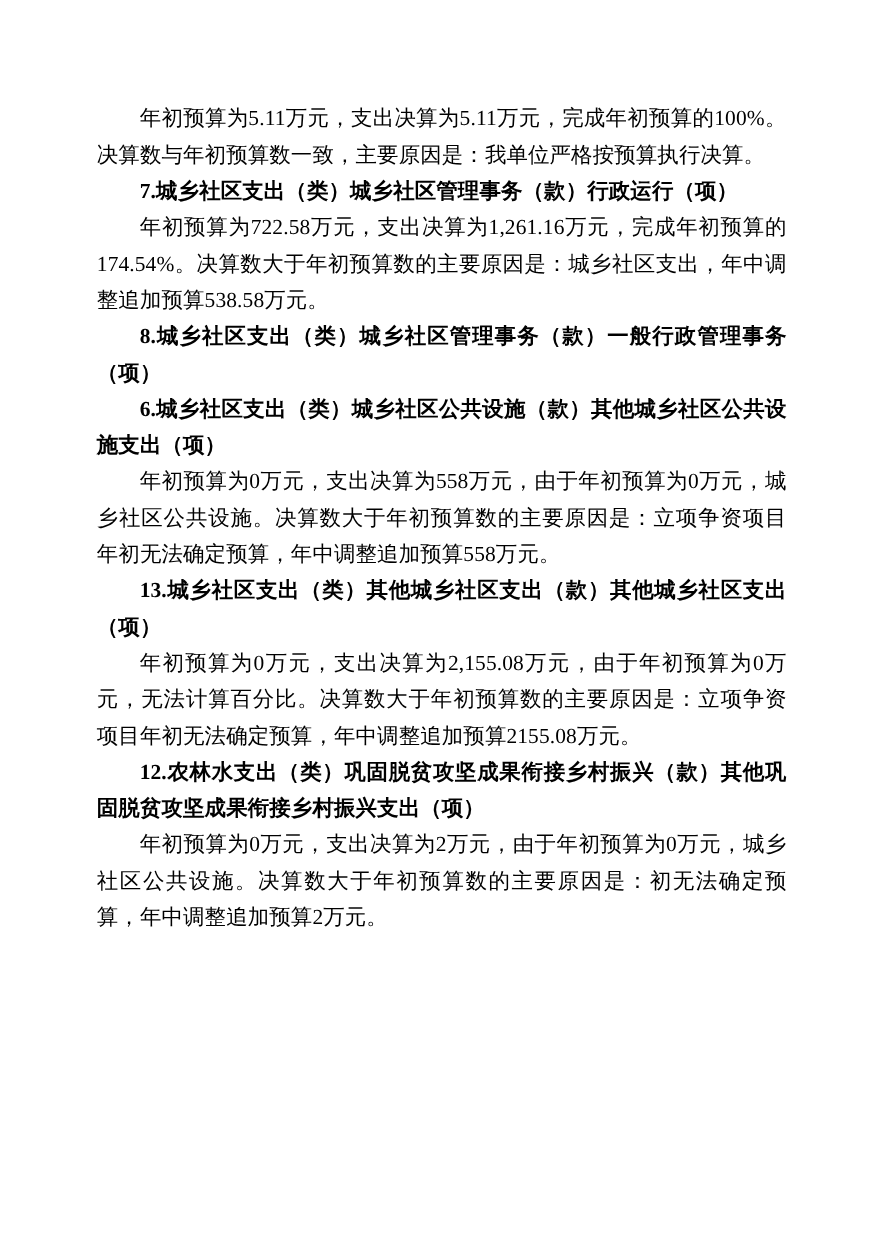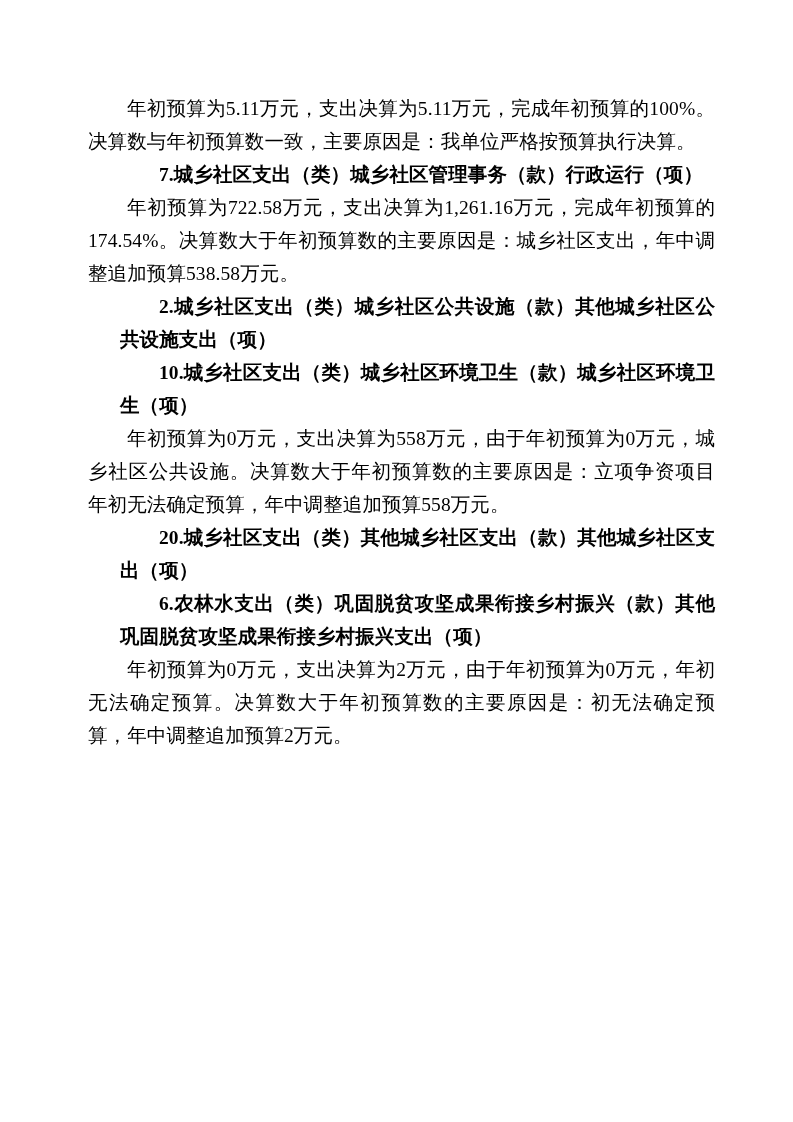--- a/index.html
+++ b/index.html
@@ -38,45 +38,45 @@
     font-size: 19.5px;
     line-height: 33px;
     letter-spacing: 0.1px;
   }
   .heading {
     text-indent: 2em;
     font-weight: bold;
     font-size: 19.5px;
     line-height: 33px;
     letter-spacing: 0.1px;
-    margin-left: 32px;
   }
 </style>
 </head>
 <body>
 
 <div class="page">
   <div class="doc-body">
 
     <p class="para">年初预算为5.11万元，支出决算为5.11万元，完成年初预算的100%。决算数与年初预算数一致，主要原因是：我单位严格按预算执行决算。</p>
 
     <p class="heading">7.城乡社区支出（类）城乡社区管理事务（款）行政运行（项）</p>
 
     <p class="para">年初预算为722.58万元，支出决算为1,261.16万元，完成年初预算的174.54%。决算数大于年初预算数的主要原因是：城乡社区支出，年中调整追加预算538.58万元。</p>
 
+    <p class="heading">8.城乡社区支出（类）城乡社区管理事务（款）一般行政管理事务（项）</p>
 
 
-    <p class="heading">2.城乡社区支出（类）城乡社区公共设施（款）其他城乡社区公共设施支出（项）</p>
+    <p class="heading">6.城乡社区支出（类）城乡社区公共设施（款）其他城乡社区公共设施支出（项）</p>
 
 
-    <p class="heading">10.城乡社区支出（类）城乡社区环境卫生（款）城乡社区环境卫生（项）</p>
 
     <p class="para">年初预算为0万元，支出决算为558万元，由于年初预算为0万元，城乡社区公共设施。决算数大于年初预算数的主要原因是：立项争资项目年初无法确定预算，年中调整追加预算558万元。</p>
 
-    <p class="heading">20.城乡社区支出（类）其他城乡社区支出（款）其他城乡社区支出（项）</p>
+    <p class="heading">13.城乡社区支出（类）其他城乡社区支出（款）其他城乡社区支出（项）</p>
 
+    <p class="para">年初预算为0万元，支出决算为2,155.08万元，由于年初预算为0万元，无法计算百分比。决算数大于年初预算数的主要原因是：立项争资项目年初无法确定预算，年中调整追加预算2155.08万元。</p>
 
-    <p class="heading">6.农林水支出（类）巩固脱贫攻坚成果衔接乡村振兴（款）其他巩固脱贫攻坚成果衔接乡村振兴支出（项）</p>
+    <p class="heading">12.农林水支出（类）巩固脱贫攻坚成果衔接乡村振兴（款）其他巩固脱贫攻坚成果衔接乡村振兴支出（项）</p>
 
-    <p class="para">年初预算为0万元，支出决算为2万元，由于年初预算为0万元，年初无法确定预算。决算数大于年初预算数的主要原因是：初无法确定预算，年中调整追加预算2万元。</p>
+    <p class="para">年初预算为0万元，支出决算为2万元，由于年初预算为0万元，城乡社区公共设施。决算数大于年初预算数的主要原因是：初无法确定预算，年中调整追加预算2万元。</p>
 
   </div>
 </div>
 
 </body></html>

